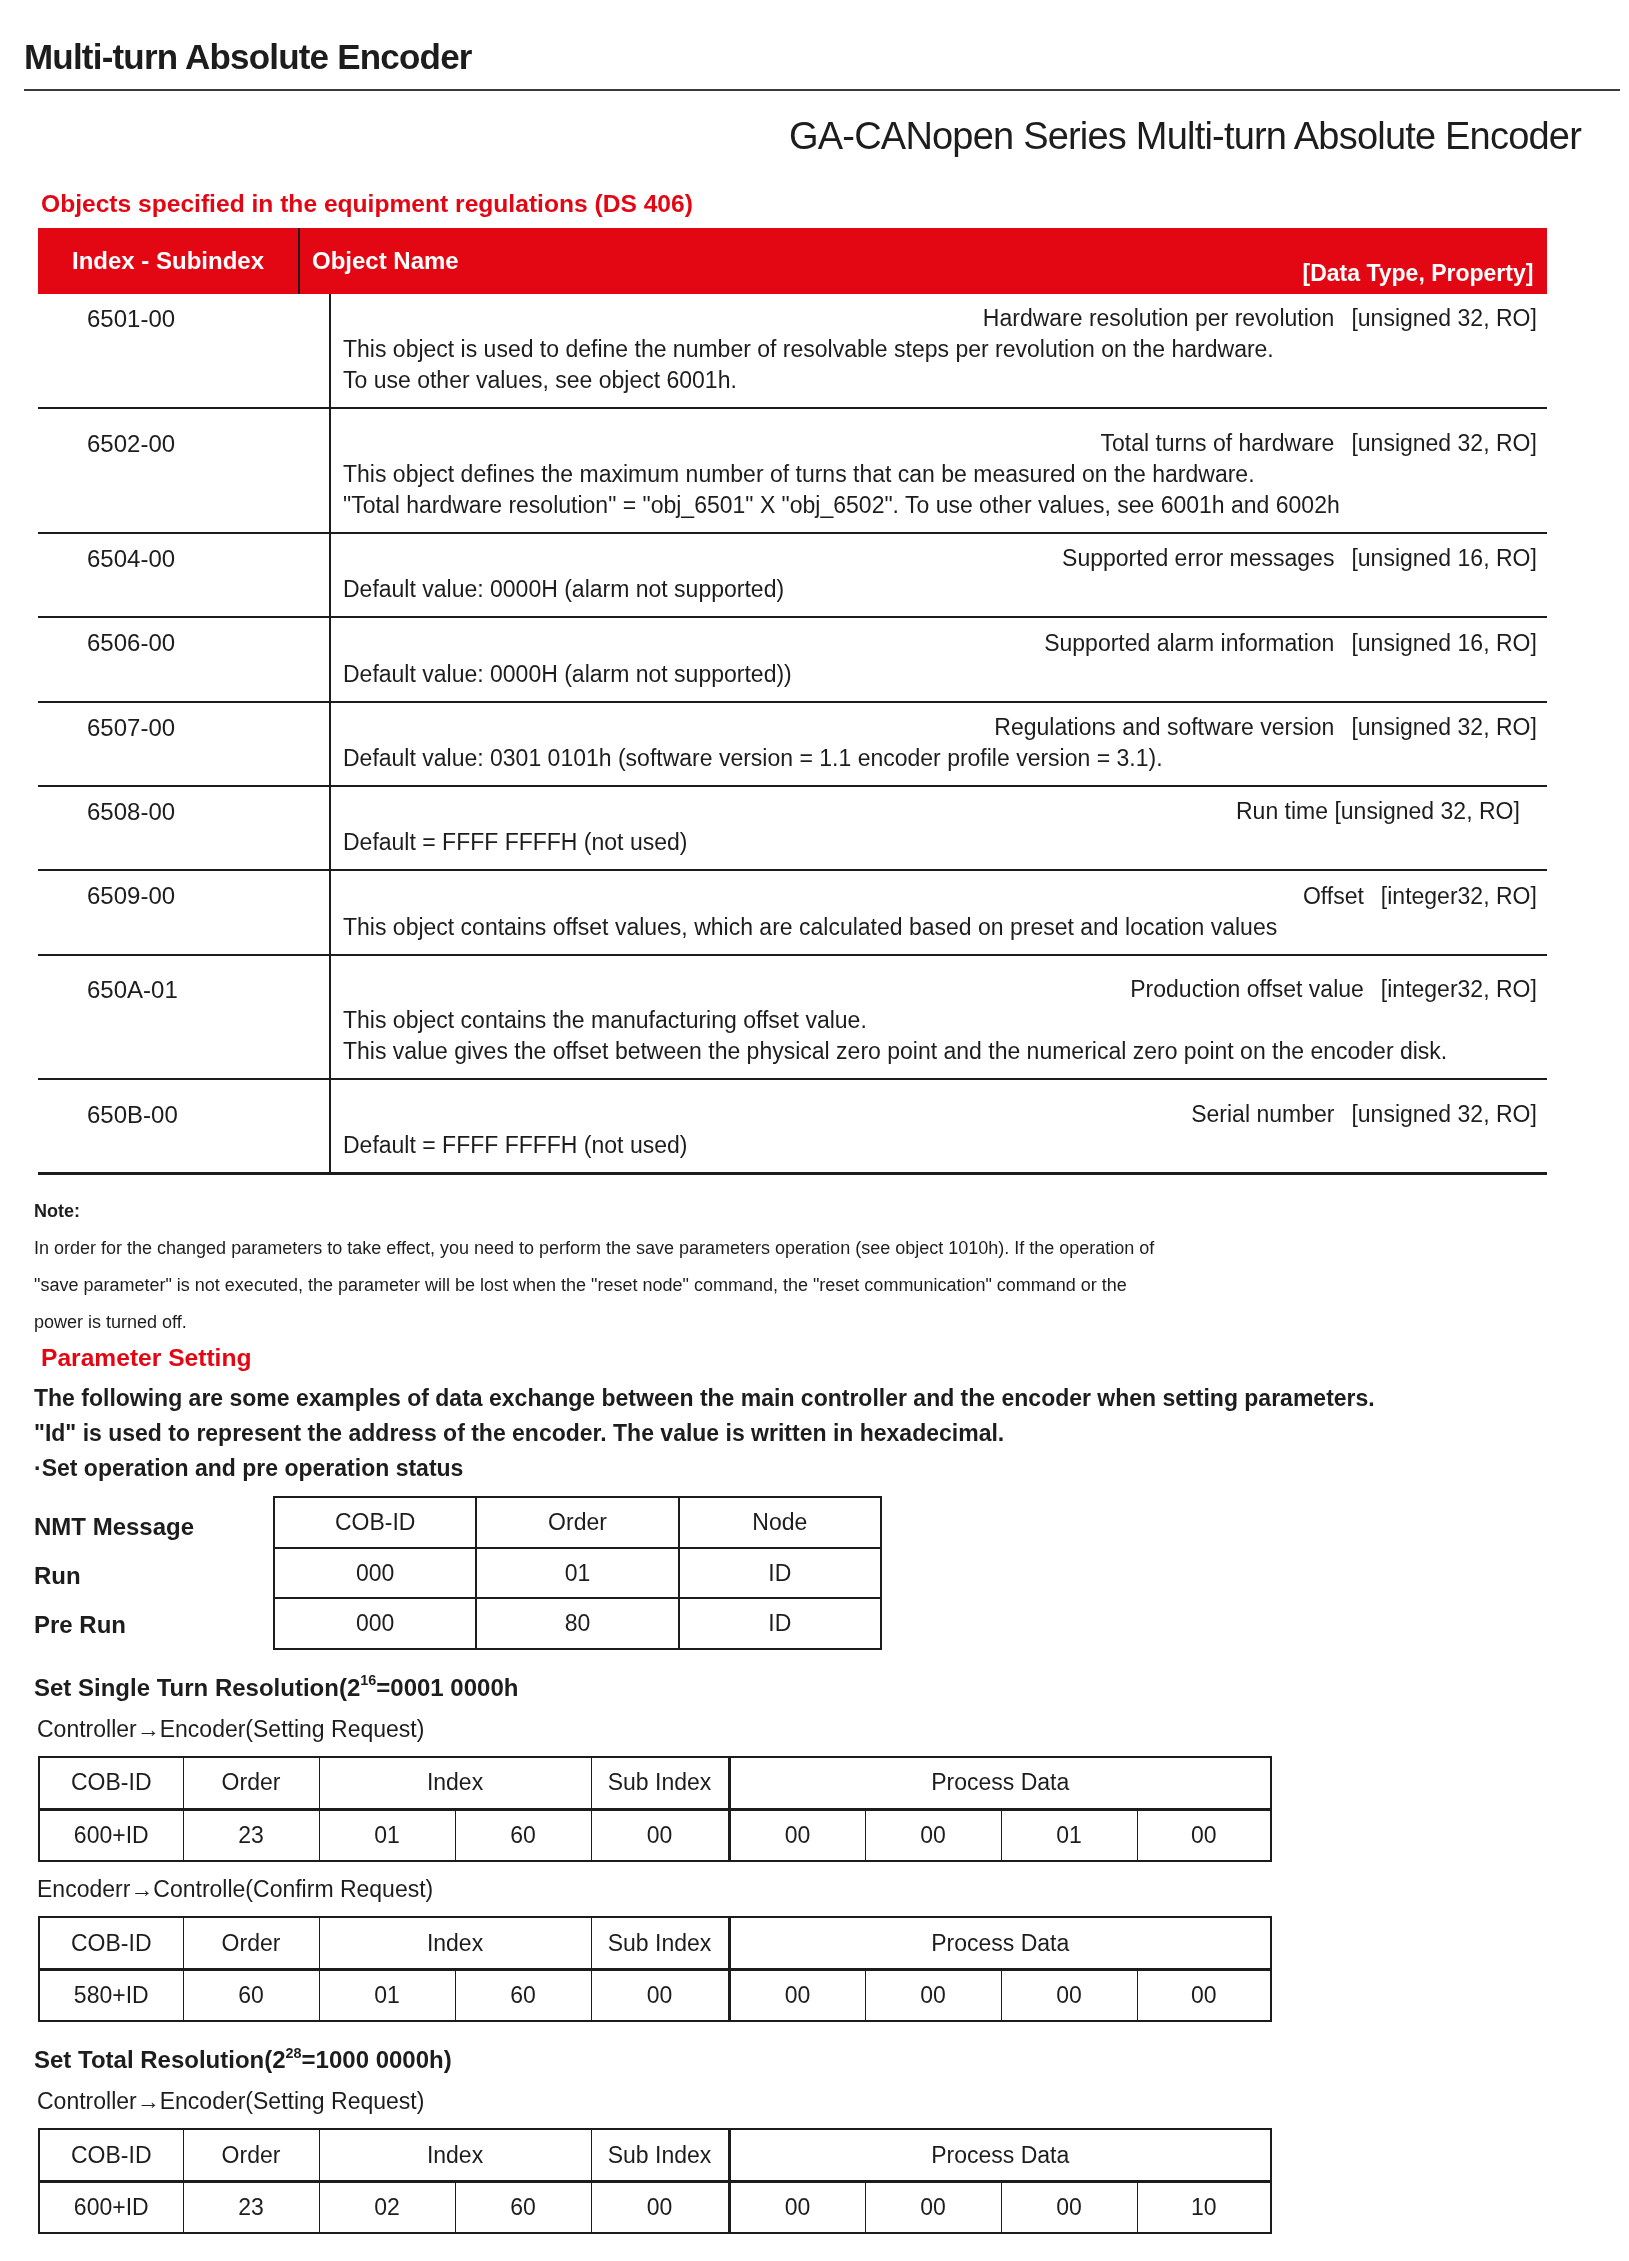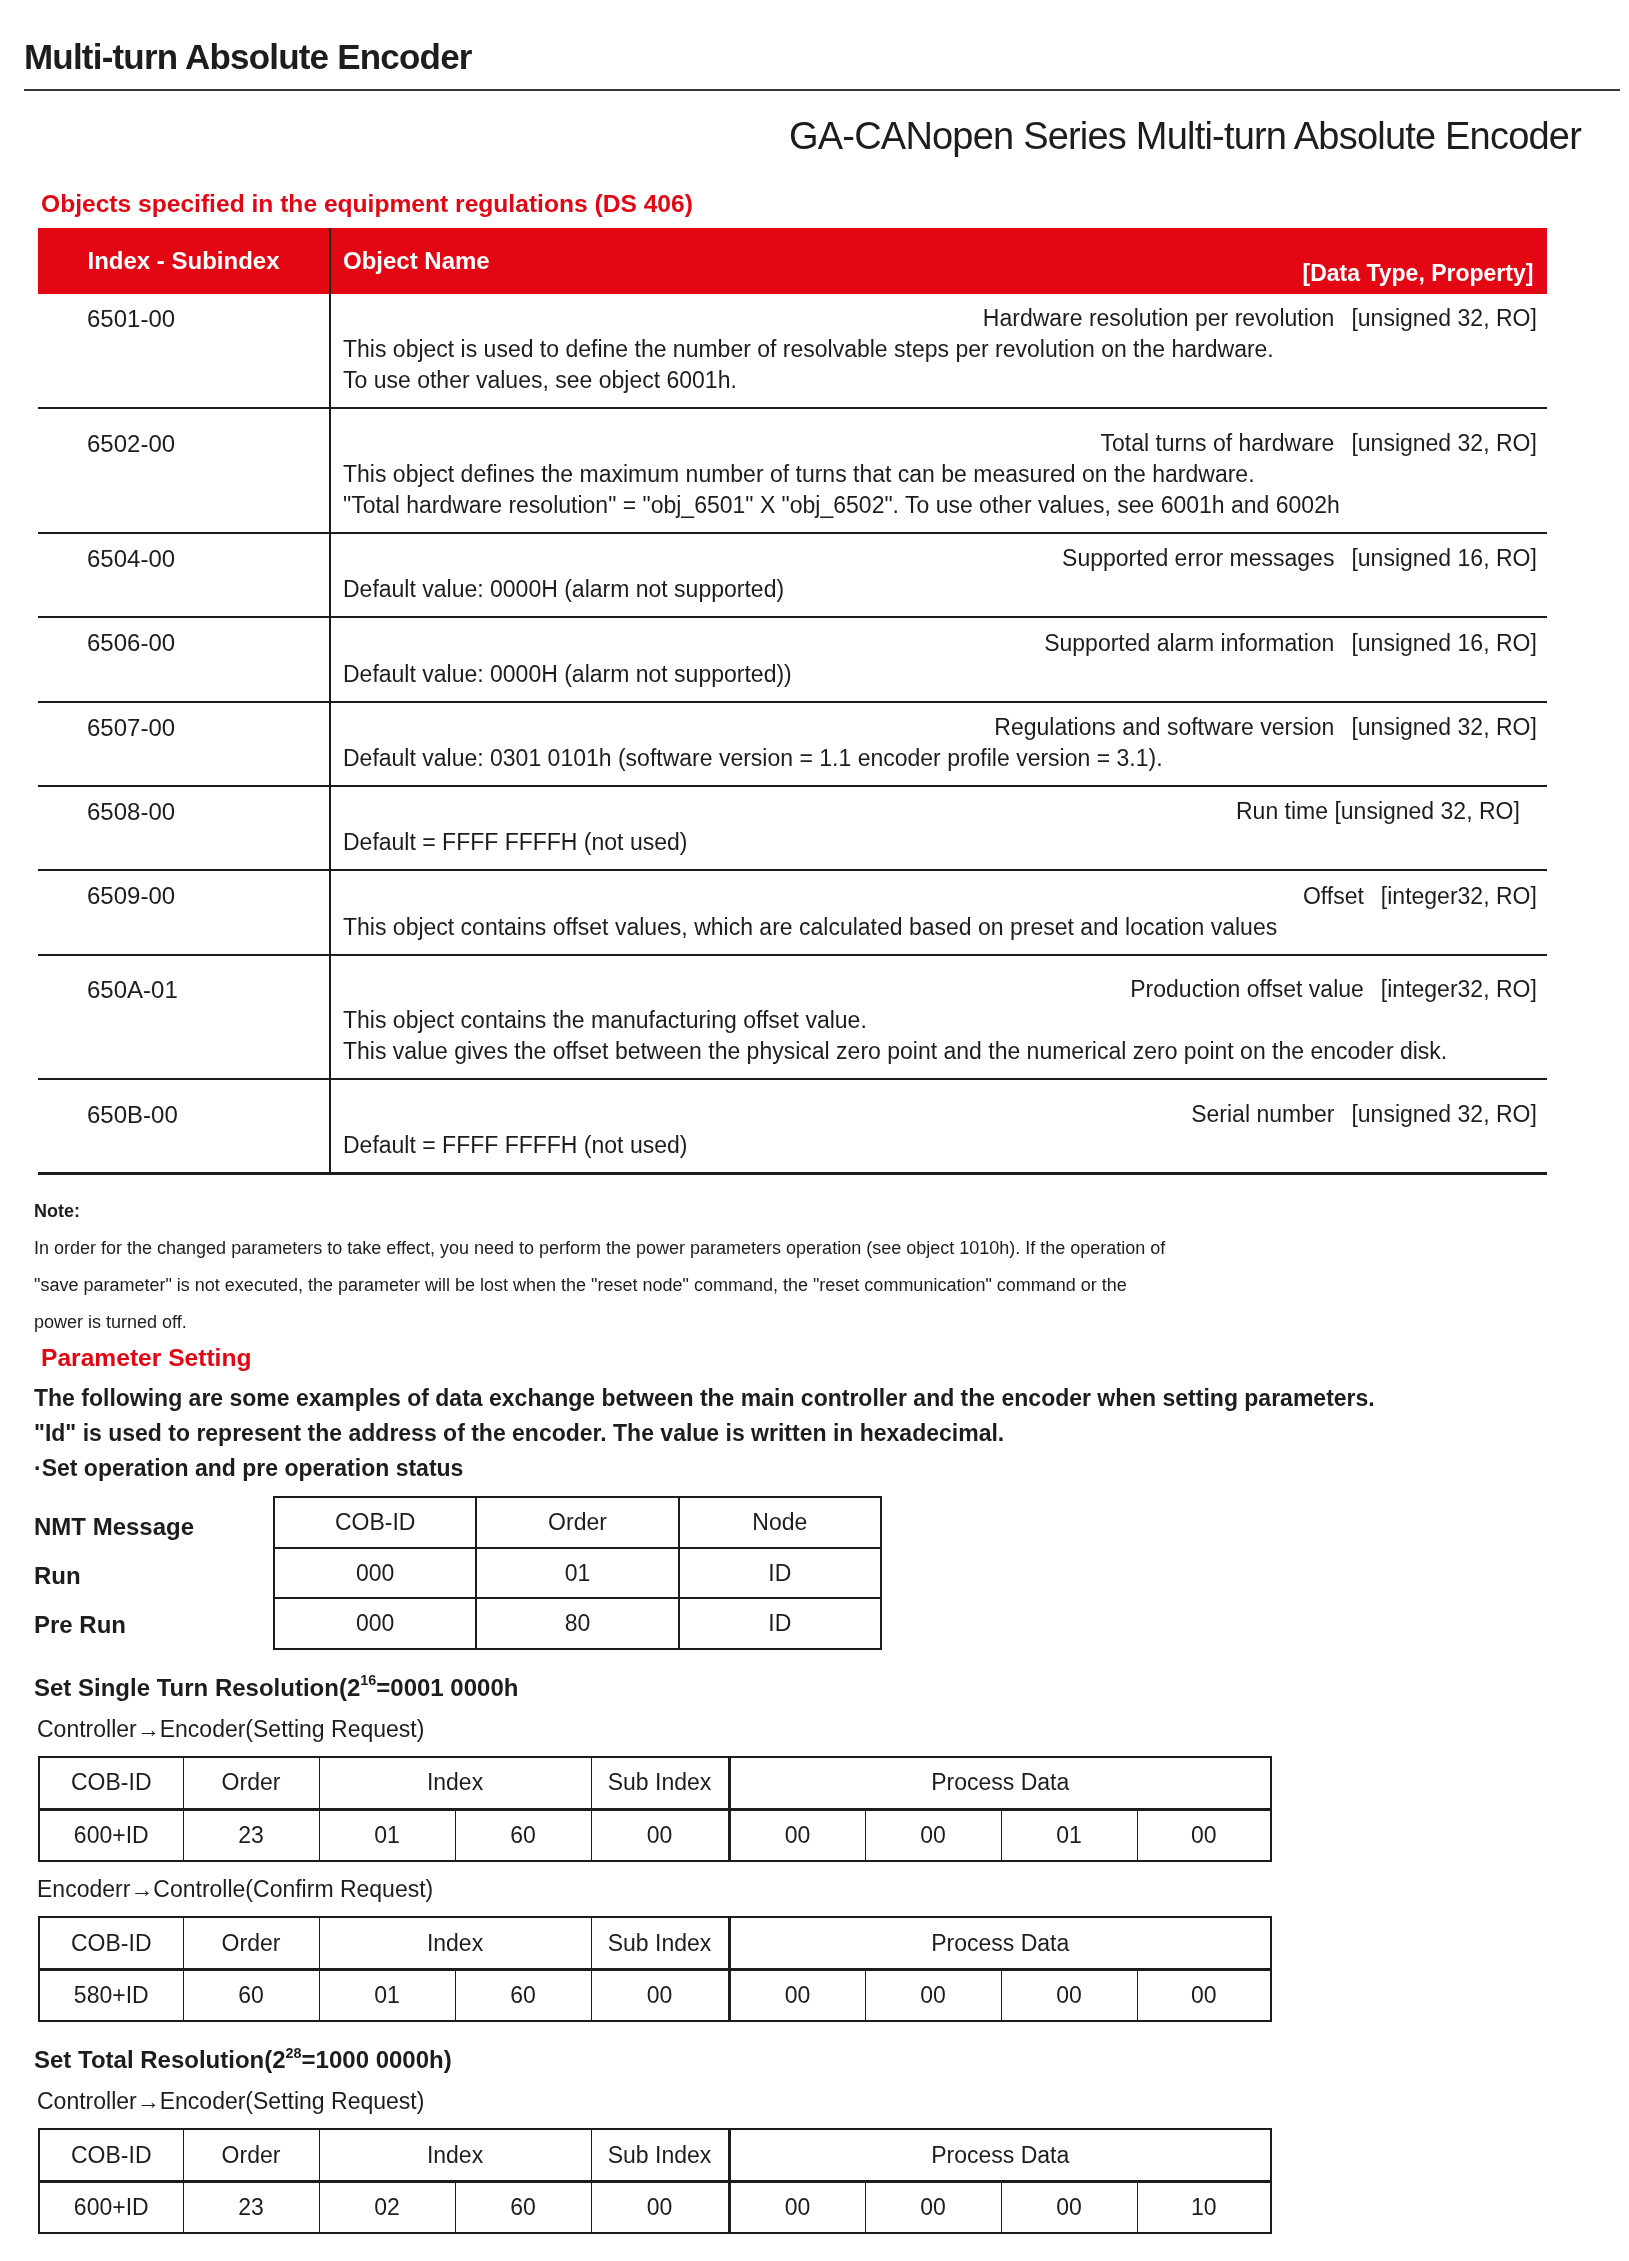--- a/index.html
+++ b/index.html
@@ -27,21 +27,21 @@
     margin:32px 0 10.2px 41px;
     font-size:24.6px; font-weight:bold; color:#e30613;
   }
 
   
   .obj-table { margin-left:38px; width:1509px; }
   .obj-header {
     display:flex; background:#e30613; color:#ffffff; height:66px;
   }
   .obj-h-index {
-    width:291px; display:flex; align-items:center; justify-content:center;
+    width:260px; display:flex; align-items:center; justify-content:center;
     font-size:24px; font-weight:bold;
   }
   .obj-h-right {
     flex:1; position:relative; display:flex; align-items:center;
     border-left:2.5px solid #1c1c1c; padding-left:12px;
     font-size:24px; font-weight:bold;
   }
   .obj-h-type {
     position:absolute; right:13.6px; bottom:6.8px;
     font-size:23px; font-weight:bold;
@@ -215,21 +215,21 @@
           <span>Serial number</span>
           <span class="obj-title-type">[unsigned 32, RO]</span>
         </div>
         <div>Default = FFFF FFFFH (not used)</div>
       </div>
     </div>
   </div>
 
   <div class="note">
     <div class="note-label">Note:</div>
-    <div class="note-line">In order for the changed parameters to take effect, you need to perform the power parameters operation (see object 1010h). If the operation of</div>
+    <div class="note-line">In order for the changed parameters to take effect, you need to perform the save parameters operation (see object 1010h). If the operation of</div>
     <div class="note-line">"save parameter" is not executed, the parameter will be lost when the "reset node" command, the "reset communication" command or the</div>
     <div class="note-line">power is turned off.</div>
   </div>
 
   <div class="red-heading ps">Parameter Setting</div>
 
   <div class="intro">
     <div class="intro-line">The following are some examples of data exchange between the main controller and the encoder when setting parameters.</div>
     <div class="intro-line">"Id" is used to represent the address of the encoder. The value is written in hexadecimal.</div>
     <div class="intro-line">·Set operation and pre operation status</div>

